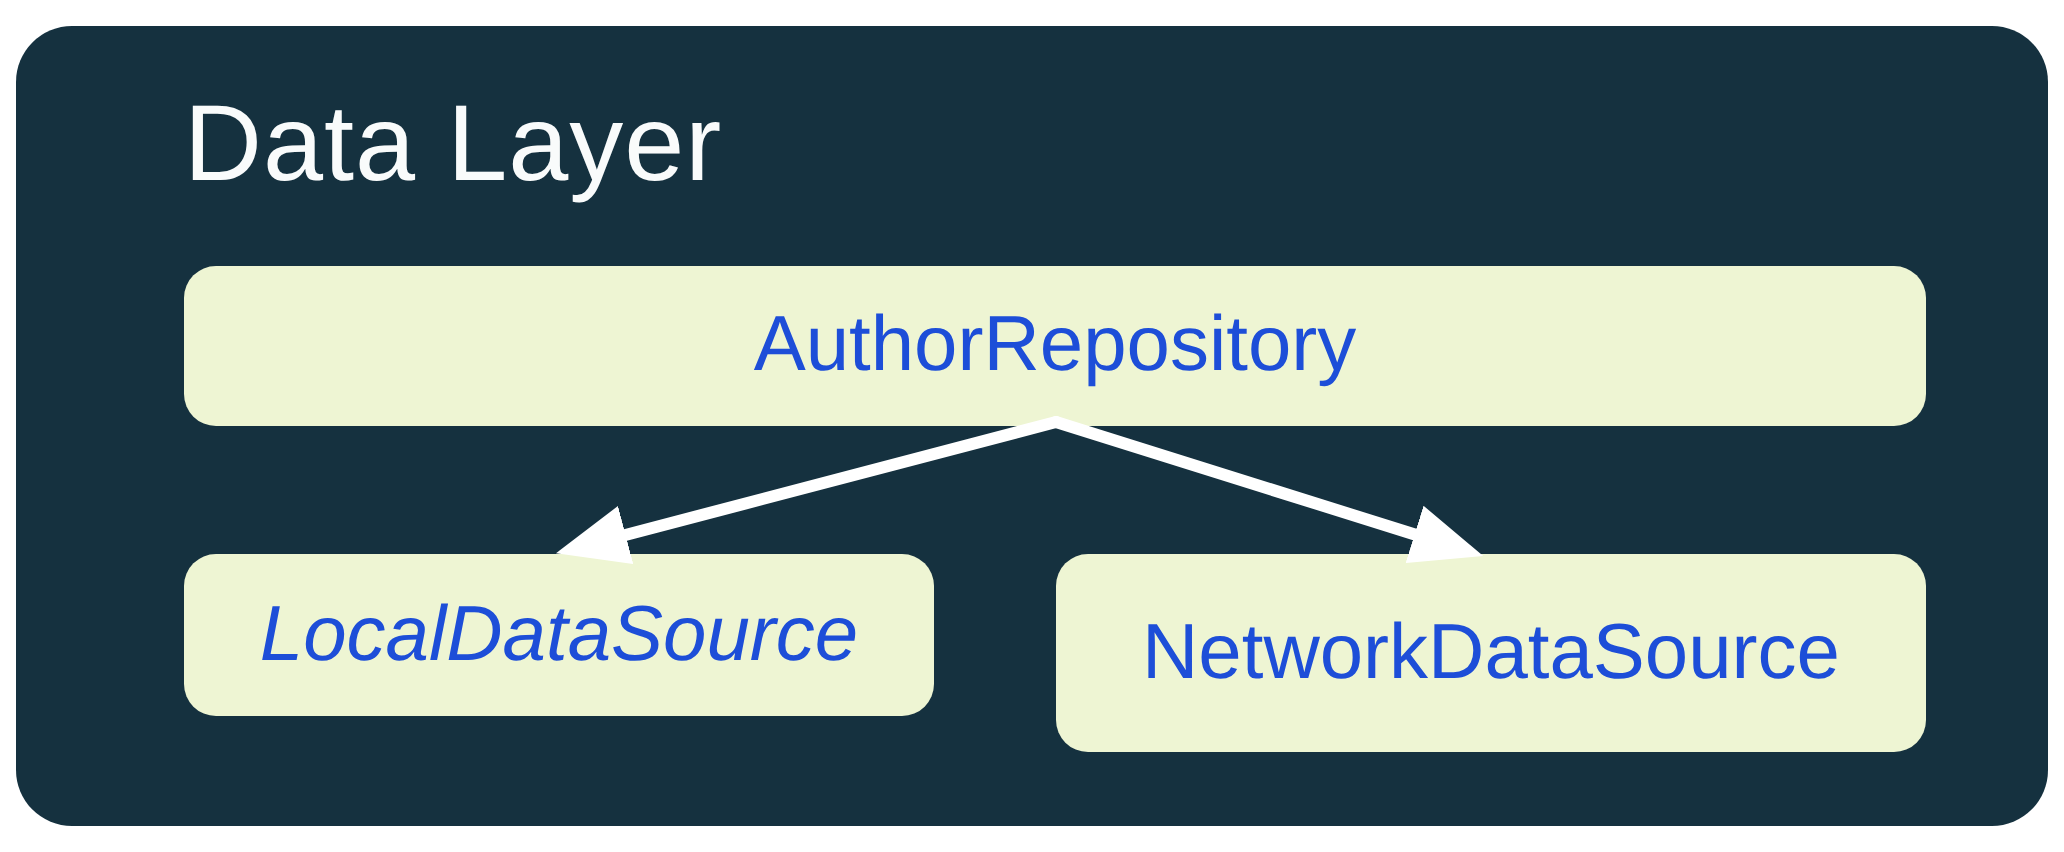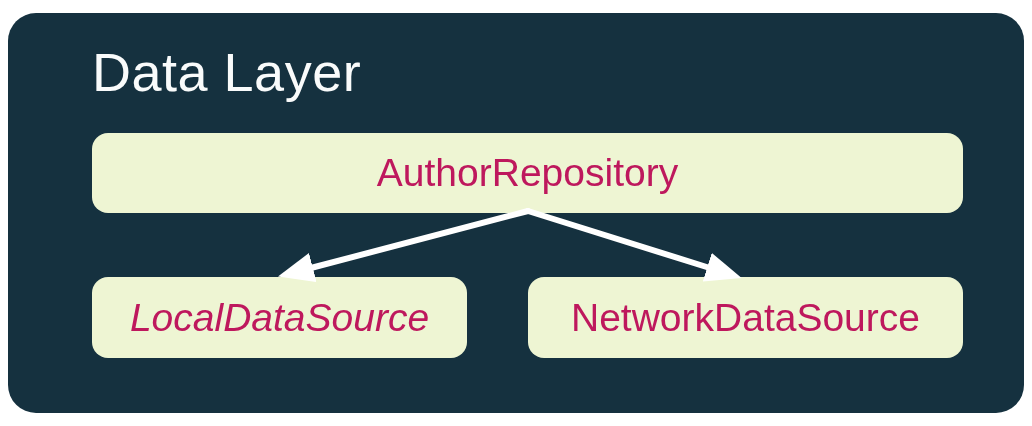--- a/index.html
+++ b/index.html
@@ -35,21 +35,21 @@
     letter-spacing: 0.5px;
     white-space: nowrap;
   }
   .node {
     position: absolute;
     background: #EEF5D3;
     border-radius: 16px;
     display: flex;
     align-items: center;
     justify-content: center;
-    color: #be185d;
+    color: #1d4ed8;
     font-size: 39px;
     font-weight: 400;
     white-space: nowrap;
   }
   .node-author {
     left: 92px;
     top: 133px;
     width: 871px;
     height: 80px;
   }
@@ -57,21 +57,21 @@
     left: 92px;
     top: 277px;
     width: 375px;
     height: 81px;
     font-style: italic;
   }
   .node-network {
     left: 528px;
     top: 277px;
     width: 435px;
-    height: 81px;
+    height: 99px;
   }
   .edges-svg {
     position: absolute;
     left: 0;
     top: 0;
     width: 1032px;
     height: 426px;
     pointer-events: none;
   }
   .edge-line {

